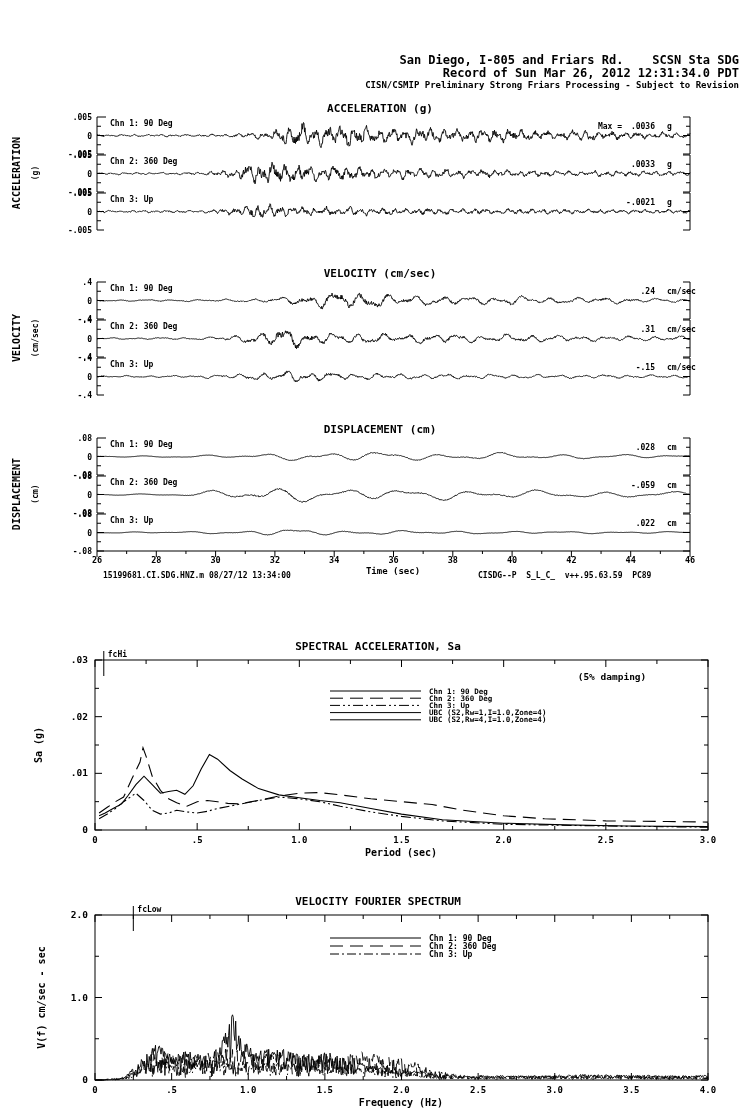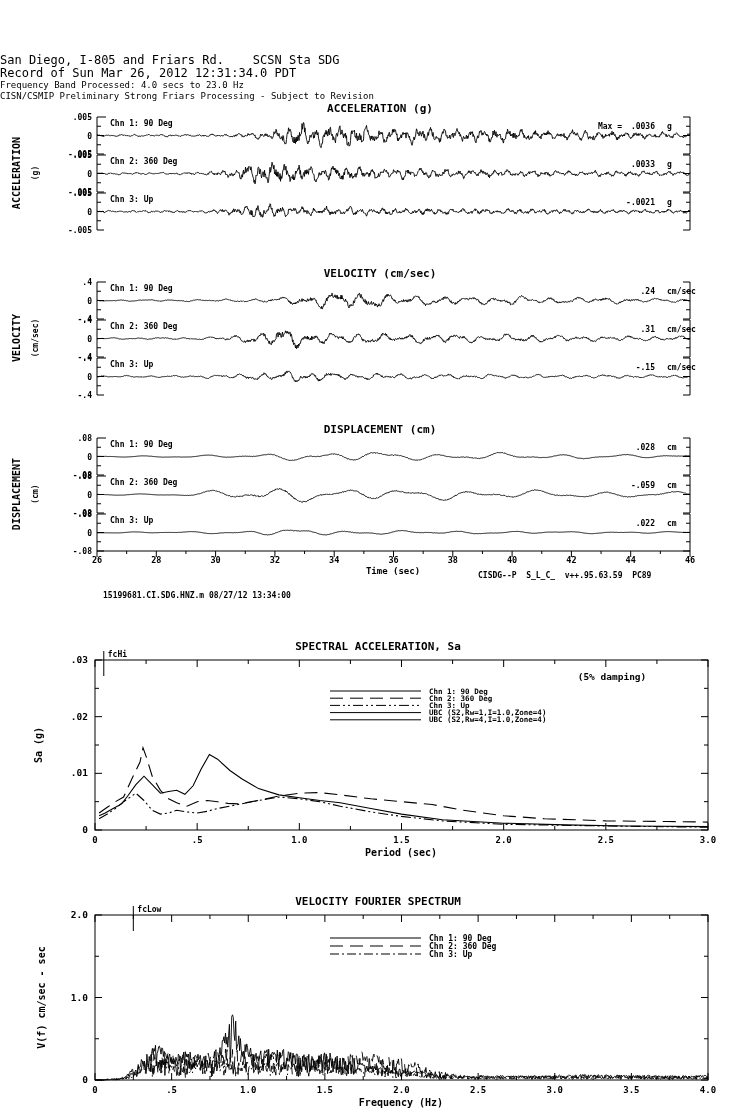--- a/index.html
+++ b/index.html
@@ -1,34 +1,33 @@
 <!DOCTYPE html>
 <html><head>
 <meta charset="utf-8">
 <style>
   html,body{margin:0;padding:0;background:#fff;}
   .page{position:relative;width:739px;height:1115px;background:#fff;color:#000;
         font-family:"DejaVu Sans Mono",monospace;overflow:hidden;}
-  .hdr{position:absolute;top:54px;left:0;width:739px;text-align:left;font-weight:normal;}
+  .hdr{position:absolute;top:54px;left:0;width:739px;text-align:right;font-weight:bold;}
   .hdr .h1{font-size:12px;line-height:13px;white-space:pre;}
   .hdr .h2{font-size:9px;line-height:10.5px;white-space:pre;}
   .foot{position:absolute;font-size:8px;font-weight:bold;white-space:pre;}
-  .foot.left{left:103px;top:571px;margin-top:20px;}
+  .foot.left{left:103px;top:571px;}
   .foot.right{left:478px;top:571px;}
   svg{position:absolute;top:0;left:0;}
   svg text{font-family:"DejaVu Sans Mono",monospace;font-weight:bold;fill:#000;}
 </style>
 </head>
 <body>
 
 <div class="page">
   <div class="hdr">
     <div class="h1">San Diego, I-805 and Friars Rd.    SCSN Sta SDG</div>
     <div class="h1">Record of Sun Mar 26, 2012 12:31:34.0 PDT</div>
-    <div class="h2">Frequency Band Processed: 4.0 secs to 23.0 Hz</div>
     <div class="h2">CISN/CSMIP Preliminary Strong Friars Processing - Subject to Revision</div>
   </div>
 
   <svg id="plots" width="739" height="1115" viewBox="0 0 739 1115">
       <text x="380" y="112" font-size="11" text-anchor="middle">ACCELERATION (g)</text>
       <text x="20" y="173" font-size="10" text-anchor="middle" transform="rotate(-90 20 173)">ACCELERATION</text>
       <text x="38" y="173" font-size="8" text-anchor="middle" transform="rotate(-90 38 173)">(g)</text>
       <line x1="97" y1="117" x2="97" y2="154" stroke="#000" stroke-width="1"></line>
       <line x1="97" y1="117" x2="106" y2="117" stroke="#000" stroke-width="1"></line>
       <line x1="97" y1="135.5" x2="104" y2="135.5" stroke="#000" stroke-width="1"></line>

